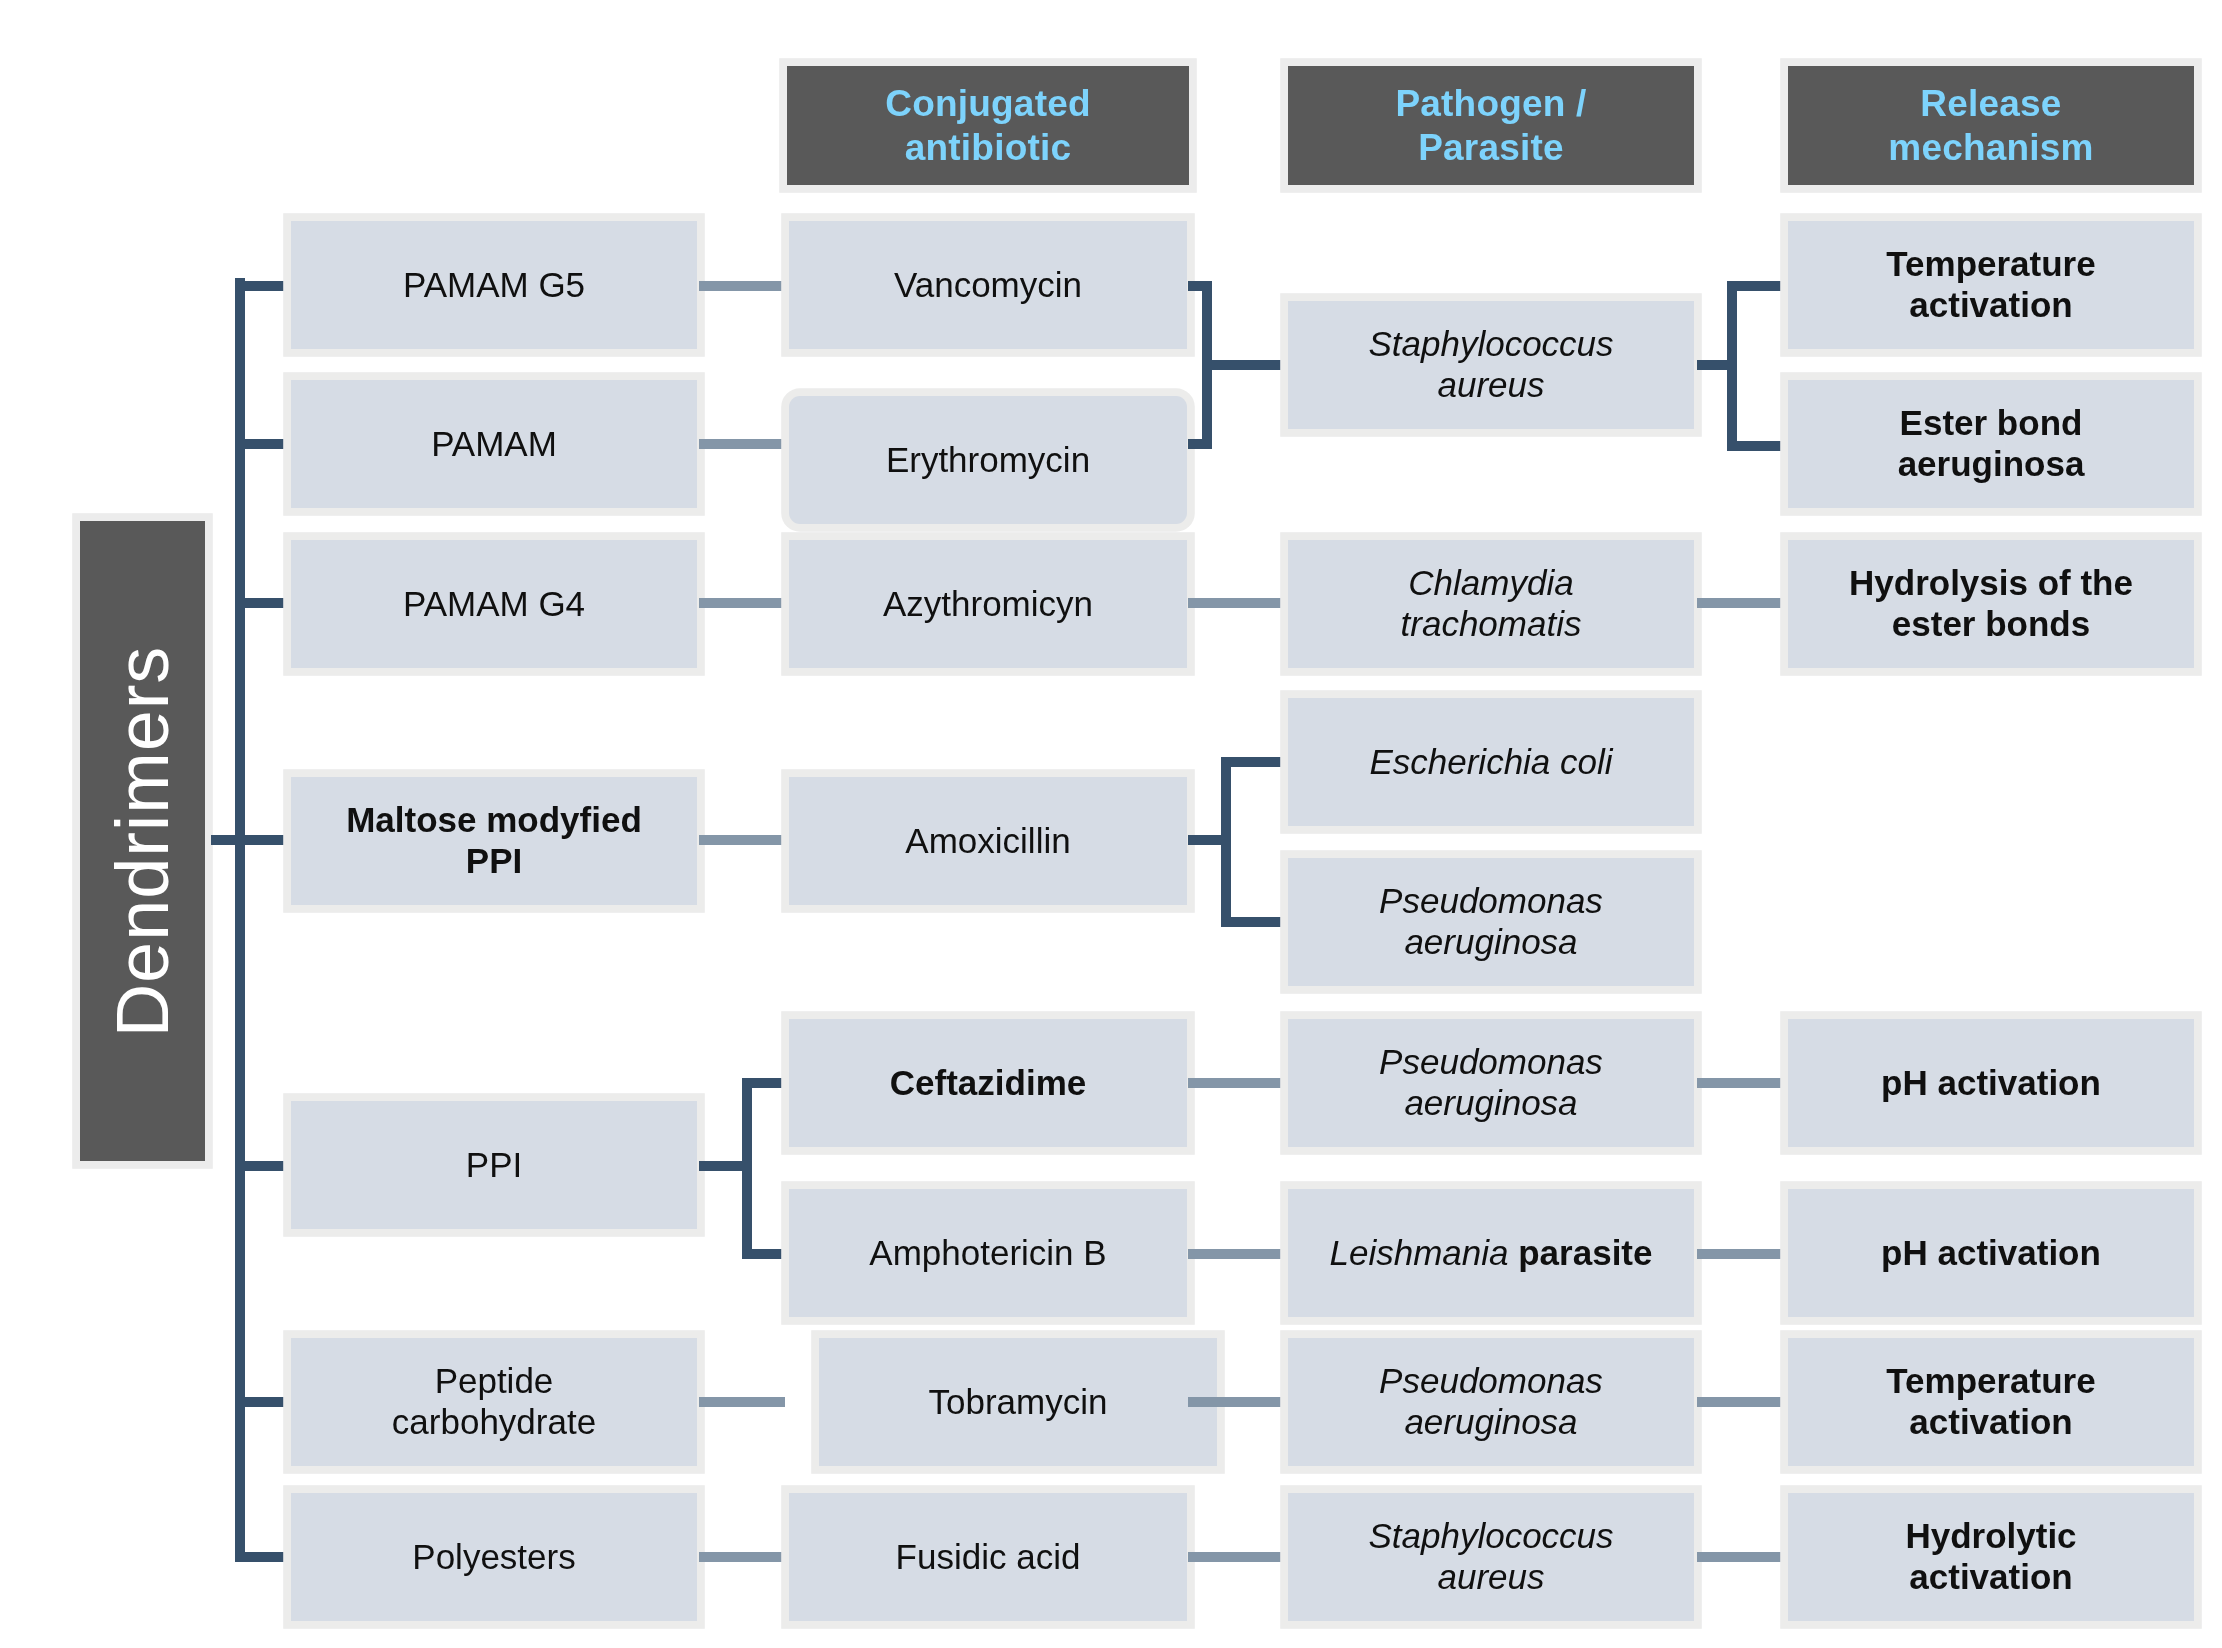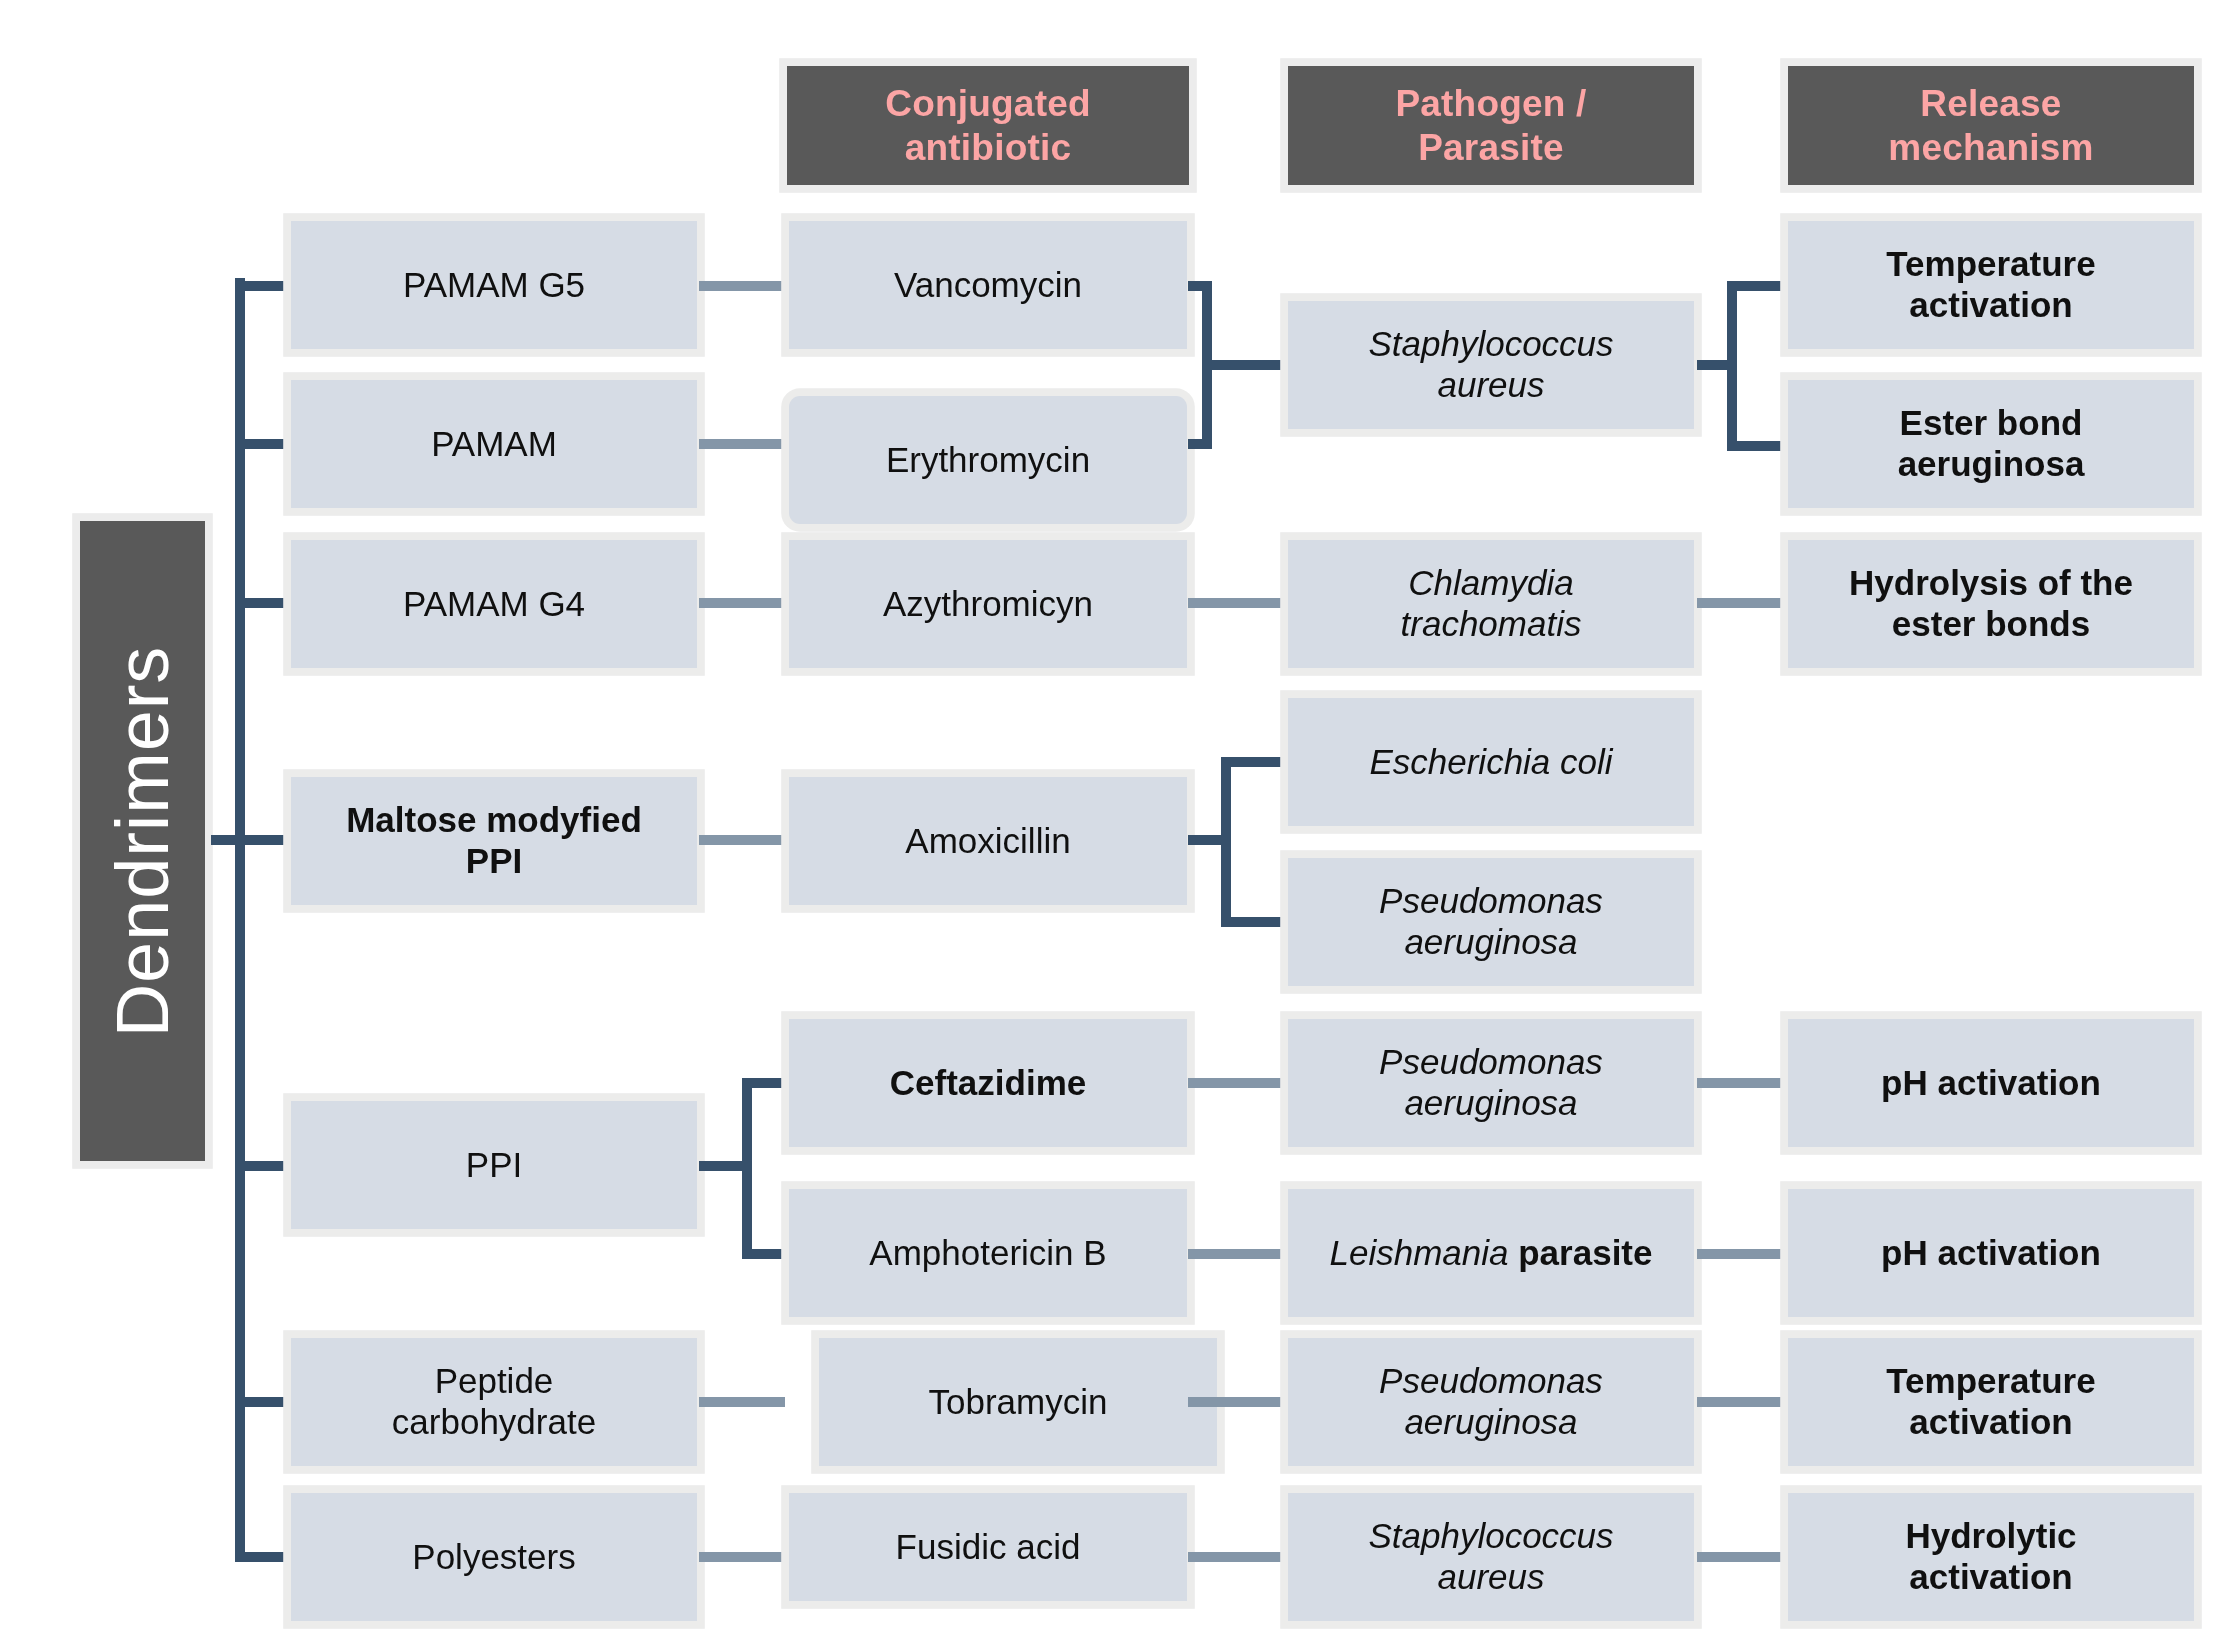--- a/index.html
+++ b/index.html
@@ -2,21 +2,21 @@
 <html style="font-size:14px"><head>
 <meta charset="utf-8">
 <style>
   html,body{margin:0;padding:0;background:#ffffff;}
   body{width:2222px;height:1648px;position:relative;overflow:hidden;
        font-family:"Liberation Sans","DejaVu Sans",sans-serif;}
 
   .canvas{position:absolute;left:0;top:0;width:2222px;height:1648px;}
 
   
-  .hdr{position:absolute;background:#595959;color:#fca5a5;font-weight:bold;
+  .hdr{position:absolute;background:#595959;color:#7dd3fc;font-weight:bold;
        display:flex;align-items:center;justify-content:center;text-align:center;
        font-size:37px;line-height:1.18;letter-spacing:0.2px;
        box-shadow:0 0 0 7.8px #ececec;}
 
   
   .vert{position:absolute;background:#595959;color:#ffffff;
         display:flex;align-items:center;justify-content:center;
         box-shadow:0 0 0 7.8px #ececec;}
   .vert span{transform:rotate(-90deg);white-space:nowrap;
              font-size:74px;font-weight:400;letter-spacing:0.9px;}
@@ -154,21 +154,21 @@
   </div>
 
   <div class="node" style="left:789px;top:1189px;width:398px;height:128px;">
     <span>Amphotericin B</span>
   </div>
 
   <div class="node" style="left:819px;top:1338px;width:398px;height:128px;">
     <span>Tobramycin</span>
   </div>
 
-  <div class="node" style="left:789px;top:1493px;width:398px;height:108px;">
+  <div class="node" style="left:789px;top:1493px;width:398px;height:128px;">
     <span>Fusidic acid</span>
   </div>
 
   <div class="ln2" style="left:1202px;top:281px;width:9.5px;height:168px;"></div>
   <div class="ln2" style="left:1188px;top:281px;width:23px;height:9.5px;"></div>
   <div class="ln2" style="left:1188px;top:439px;width:23px;height:9.5px;"></div>
   <div class="ln2" style="left:1202px;top:360px;width:86px;height:9.5px;"></div>
 
   <div class="ln" style="left:1188px;top:598px;width:100px;height:9.5px;"></div>
 

